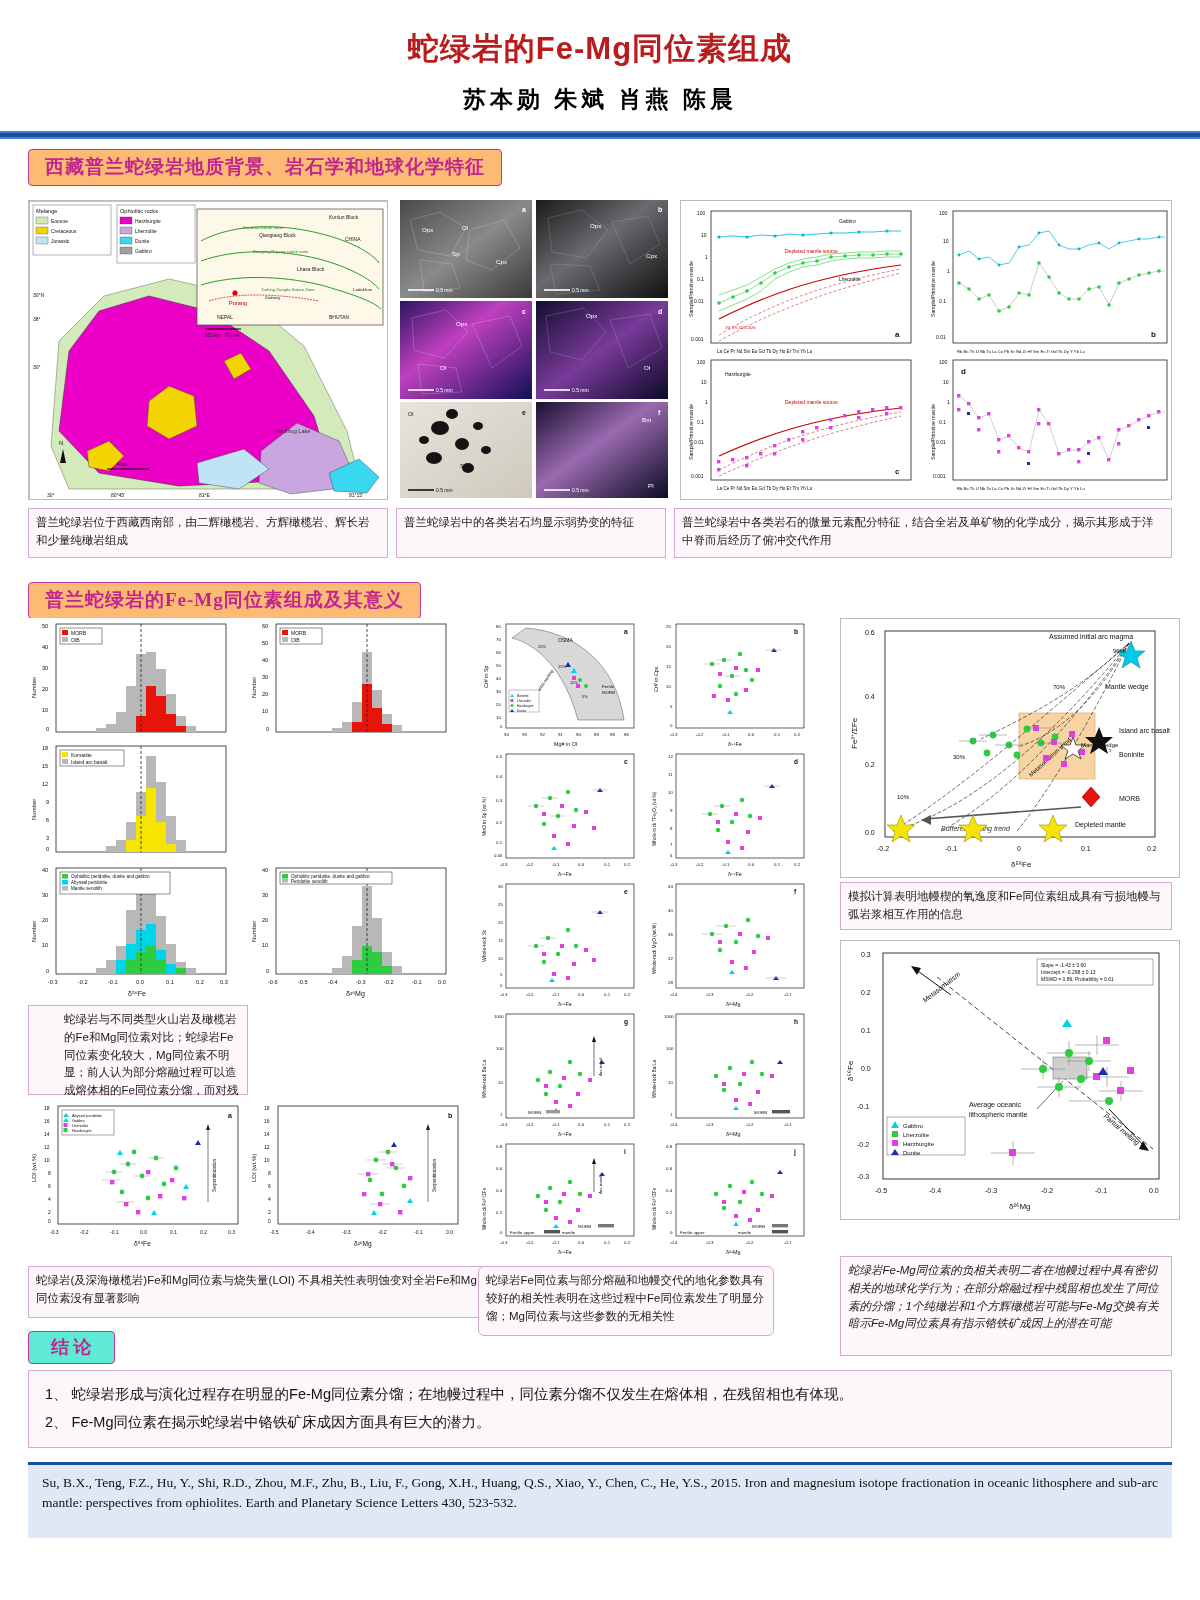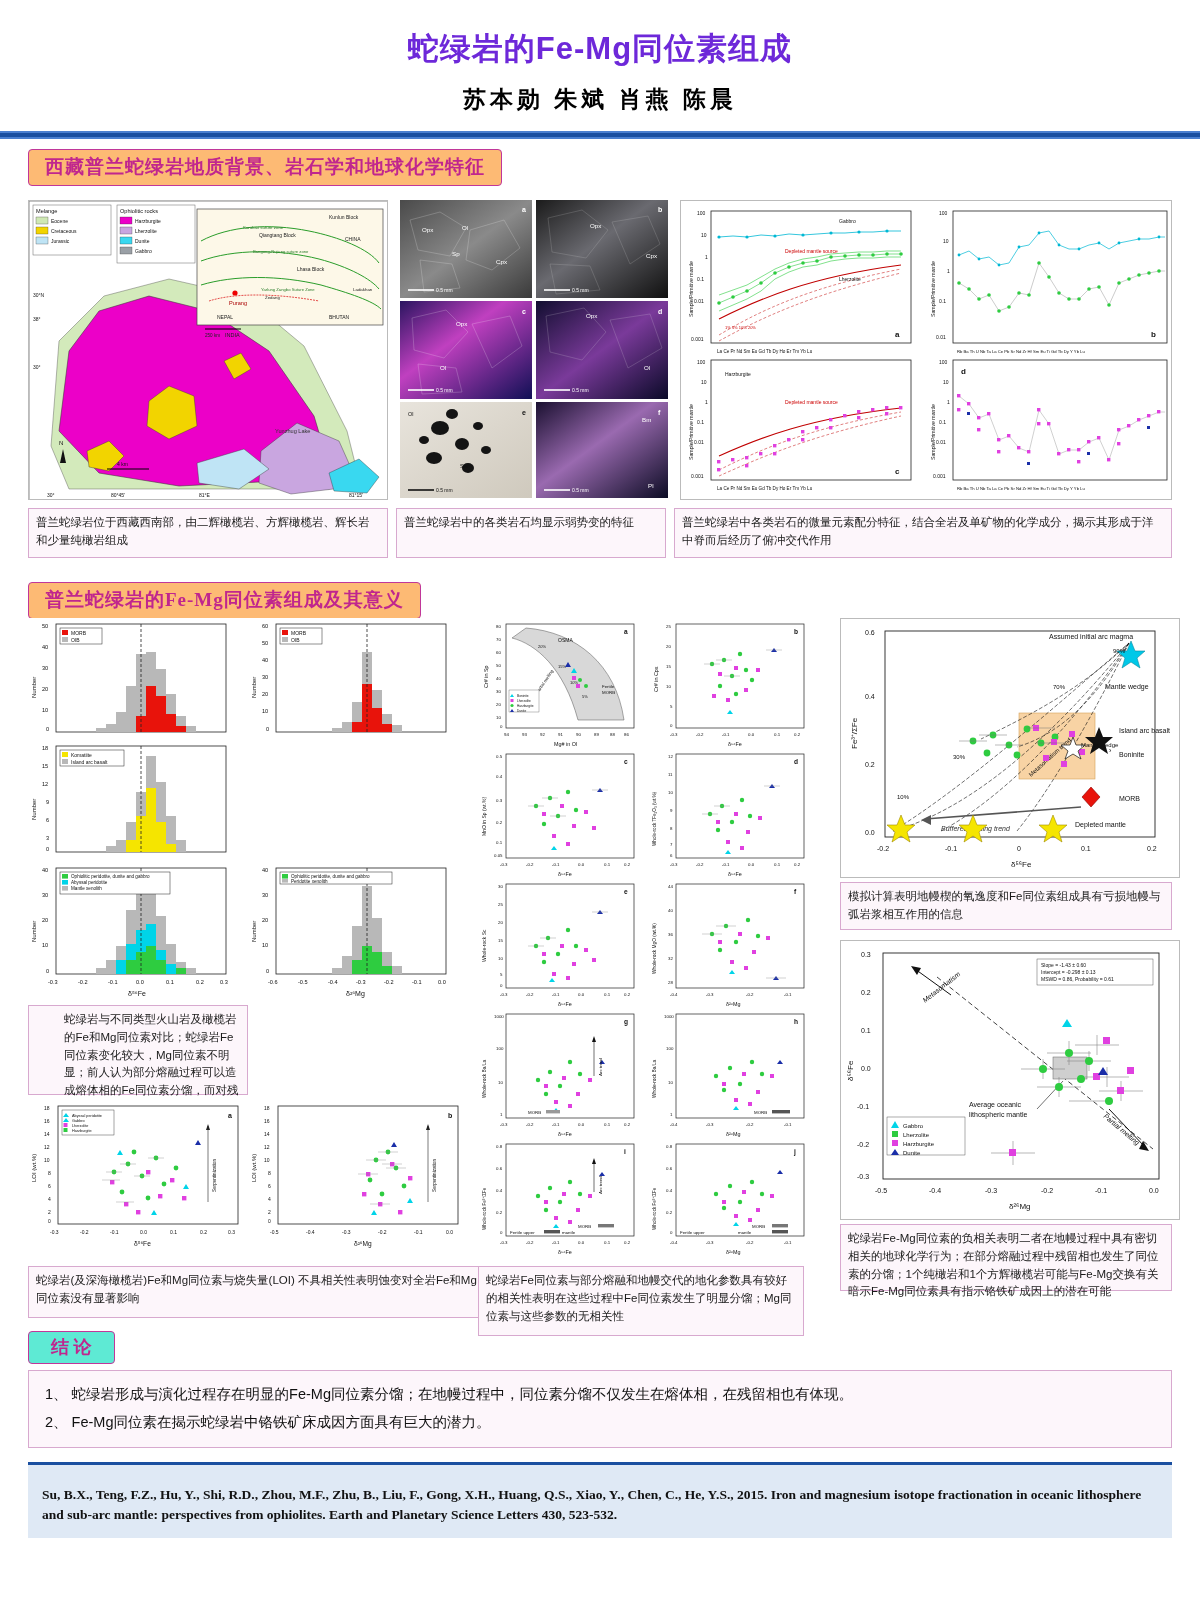--- a/index.html
+++ b/index.html
@@ -12,21 +12,21 @@
   .poster {
     position: relative;
     width: 1200px; height: 1600px;
     overflow: hidden;
   }
   
   .title {
     text-align: center;
     font-size: 31px;
     font-weight: bold;
-    color: #6d28d9;
+    color: #b91c1c;
     padding-top: 28px;
     letter-spacing: 1px;
   }
   .authors {
     text-align: center;
     font-size: 23px;
     font-weight: bold;
     color: #000;
     padding-top: 14px;
     letter-spacing: 4px;
@@ -90,24 +90,24 @@
   .conclusion-box div {
     font-size: 14.5px;
     color: #111;
     line-height: 1.9;
   }
   .ref-bar {
     position: absolute;
     left: 28px; right: 28px;
     background: #dfe9f5;
     border-top: 3px solid #1a4fa0;
-    padding: 20px 14px 10px 14px;
+    padding: 8px 14px 10px 14px;
     font-family: "Liberation Serif", serif;
     font-size: 13.5px;
-    font-weight: bold;
+    font-weight: normal;
     line-height: 1.5;
     color: #111;
   }
 </style>
 </head>
 <body>
 
 <div class="poster">
 
   
@@ -1362,21 +1362,21 @@
             <text x="30" y="100">-0.3</text>
             <text x="70" y="100">-0.2</text>
             <text x="108" y="100">-0.1</text>
         </g>
         <text x="50" y="110" font-family="Liberation Sans" font-size="5.4" fill="#111">δ²⁶Mg</text>
         <text x="118" y="10" font-family="Liberation Sans" font-size="6.6" font-weight="bold" fill="#111">j</text>
       </g>
     </svg>
   </div>
 
-  <div class="caption" style="left:478px; top:1266px; width:326px; height:70px;">蛇绿岩Fe同位素与部分熔融和地幔交代的地化参数具有较好的相关性表明在这些过程中Fe同位素发生了明显分馏；Mg同位素与这些参数的无相关性</div>
+  <div class="caption" style="left:478px; top:1266px; width:296px; height:70px;border-radius:6px;">蛇绿岩Fe同位素与部分熔融和地幔交代的地化参数具有较好的相关性表明在这些过程中Fe同位素发生了明显分馏；Mg同位素与这些参数的无相关性</div>
 
   
   <div class="figbox" style="left:840px; top:618px; width:340px; height:260px; border:1px solid #bbb;">
     <svg width="340" height="260" viewBox="0 0 340 260" xmlns="http://www.w3.org/2000/svg">
       <rect width="340" height="260" fill="#fff"></rect>
       <rect x="44" y="12" width="270" height="206" fill="none" stroke="#222" stroke-width="0.9"></rect>
       <g font-family="Liberation Sans" font-size="7" fill="#111">
         <text x="24" y="16">0.6</text>
           <text x="24" y="80">0.4</text>
           <text x="24" y="148">0.2</text>
@@ -1546,21 +1546,21 @@
         <rect x="51" y="190" width="6" height="6" fill="#2ecc40"></rect>
           <text x="62" y="196">Lherzolite</text>
         <rect x="51" y="199" width="6" height="6" fill="#e040e0"></rect>
           <text x="62" y="205">Harzburgite</text>
         <polygon points="54,208 58,214 50,214" fill="#1a2ea8"></polygon>
           <text x="62" y="214">Dunite</text>
       </g>
     </svg>
   </div>
 
-  <div class="caption" style="left:840px; top:1224px; width:332px; height:67px;">蛇绿岩Fe-Mg同位素的负相关表明二者在地幔过程中具有密切相关的地球化学行为；在部分熔融过程中残留相也发生了同位素的分馏；1个纯橄岩和1个方辉橄榄岩可能与Fe-Mg交换有关暗示Fe-Mg同位素具有指示铬铁矿成因上的潜在可能</div>
+  <div class="caption" style="left:840px; top:1256px; width:332px; height:100px;font-style:italic;">蛇绿岩Fe-Mg同位素的负相关表明二者在地幔过程中具有密切相关的地球化学行为；在部分熔融过程中残留相也发生了同位素的分馏；1个纯橄岩和1个方辉橄榄岩可能与Fe-Mg交换有关暗示Fe-Mg同位素具有指示铬铁矿成因上的潜在可能</div>
 
   
   <div style="position:absolute; left:0; top:1325px;">
     <div class="conclusion-banner">结  论</div>
   </div>
   <div class="conclusion-box" style="top:1370px; height:78px;">
     <div>1、 蛇绿岩形成与演化过程存在明显的Fe-Mg同位素分馏；在地幔过程中，同位素分馏不仅发生在熔体相，在残留相也有体现。</div>
     <div>2、 Fe-Mg同位素在揭示蛇绿岩中铬铁矿床成因方面具有巨大的潜力。</div>
   </div>
 

